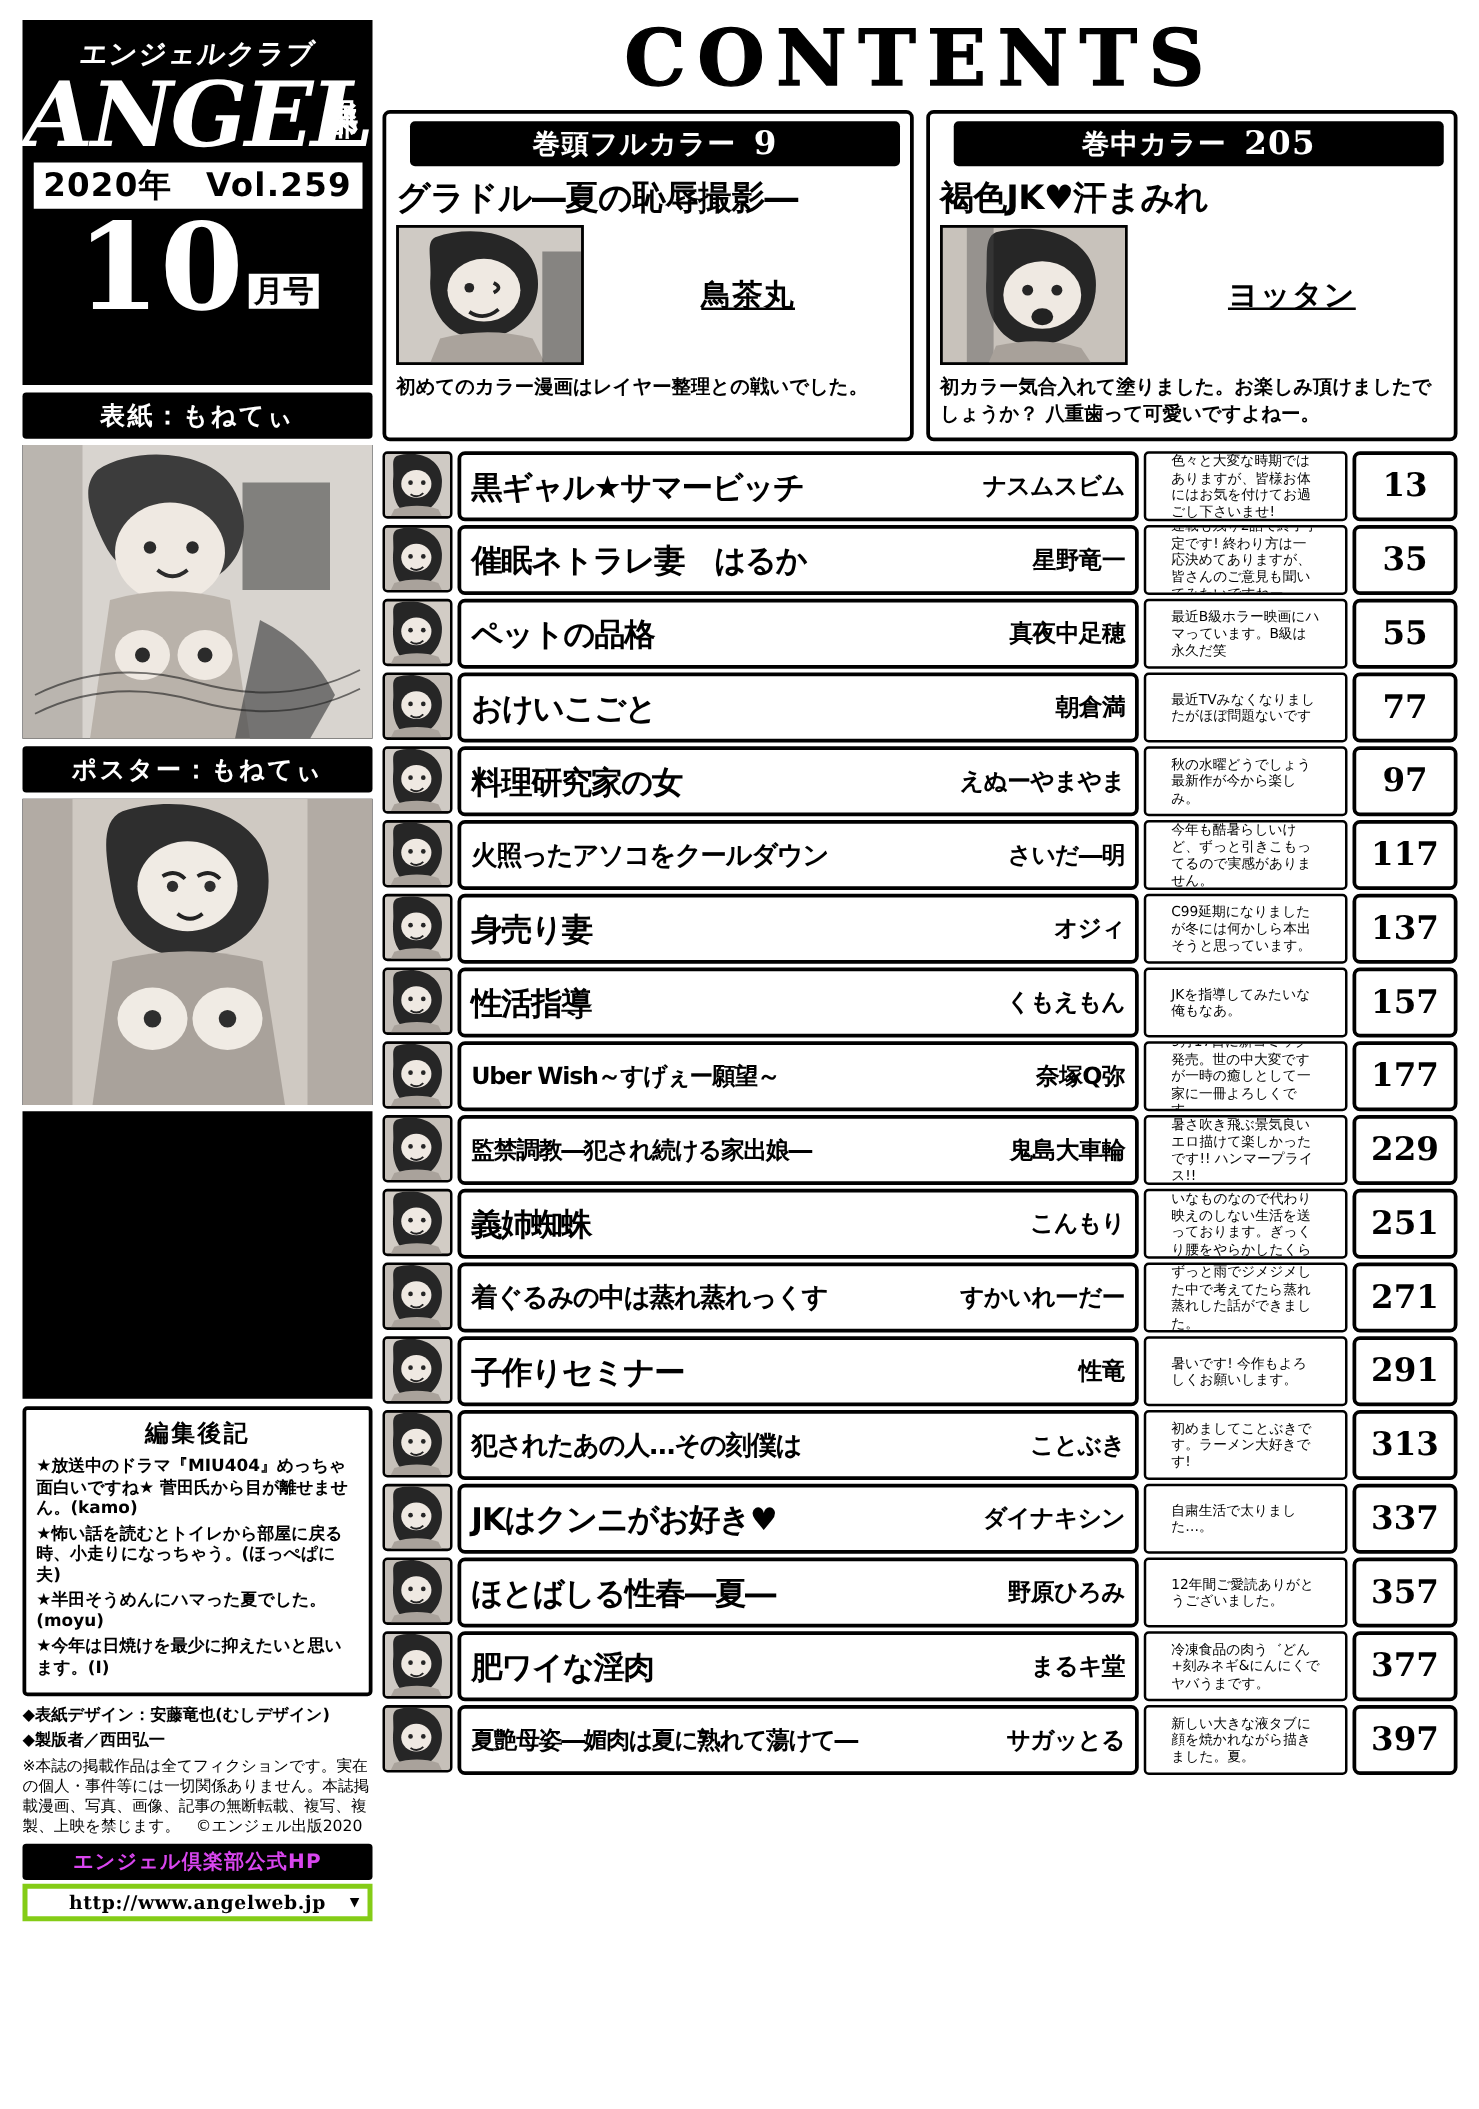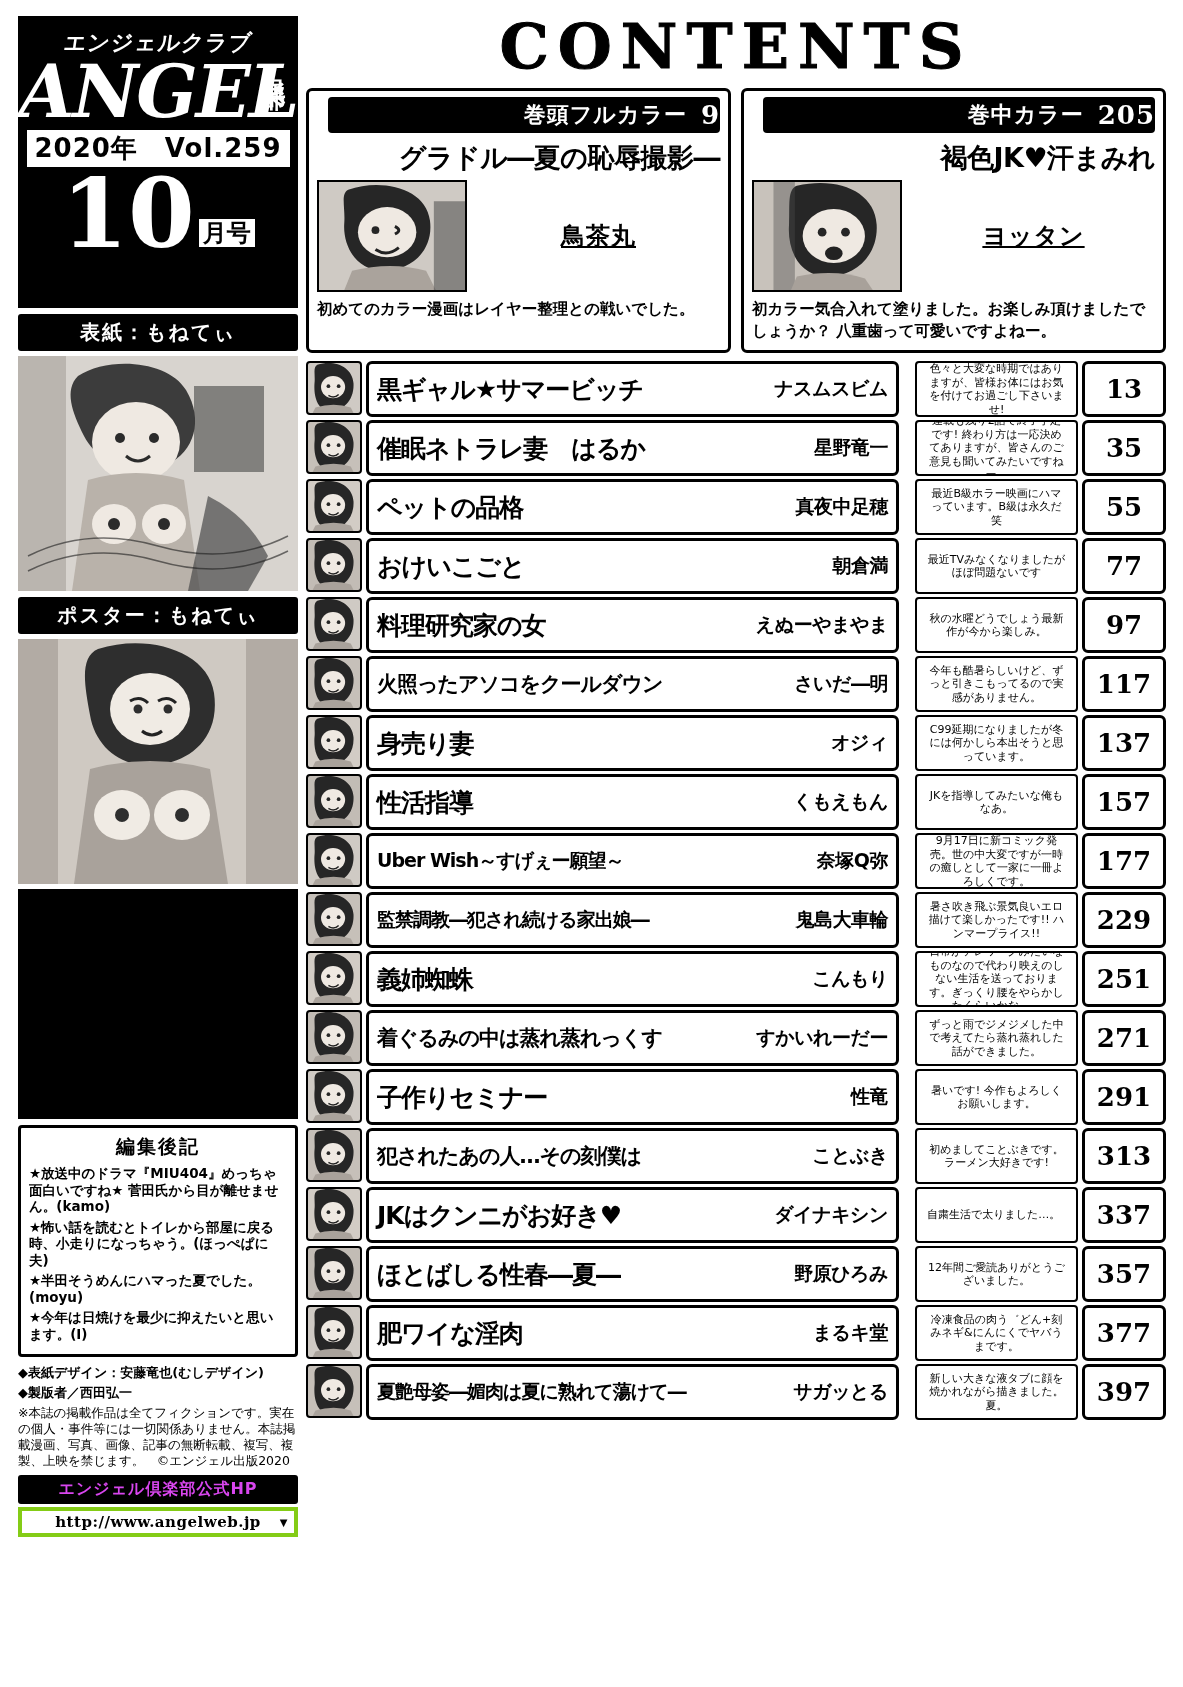--- a/index.html
+++ b/index.html
@@ -166,30 +166,30 @@
   .feature-row { display:flex; gap: 10px; }
   .feature {
     flex: 1 1 0;
     border: 3px solid #000;
     border-radius: 6px;
     padding: 6px 8px 8px 8px;
   }
   .feat-head {
     background:#000; color:#fff;
     border-radius: 4px;
-    display:flex; align-items:center; justify-content:flex-end;
+    display:flex; align-items:center; justify-content:center;
     gap: 14px;
     padding: 3px 0;
     font-size: 22px; font-weight:bold;
     letter-spacing: 1px;
     margin-left: 11px;
   }
   .feat-head .pg { font-size: 26px; font-family:"DejaVu Serif","Liberation Serif",serif;}
   .feat-title {
-    text-align:right;
+    text-align:left;
     font-size: 27px; font-weight:bold;
     letter-spacing: -0.5px;
     margin: 7px 0 4px 0;
     white-space: nowrap;
   }
   .feat-body { display:flex; align-items:center; gap: 10px; text-decoration: underline; }
   .feat-thumb {
     width: 150px; height: 112px;
     border: 2px solid #000;
     background:#222;
@@ -244,28 +244,27 @@
     margin-left: auto;
     padding-left: 10px;
     white-space: nowrap;
     letter-spacing:-0.5px;
   }
   .toc-comment {
     width: 163px;
     flex: 0 0 auto;
     border: 2px solid #000;
     border-radius: 4px;
-    margin-left: 16px;
+    margin-left: 4px;
     font-size: 11px;
     line-height: 13.5px;
-    padding: 3px 10px;
+    padding: 3px 20px;
     display:flex; align-items:center;
     overflow:hidden;
     font-weight: 500;
-    text-align: center;
   }
   .toc-page {
     width: 84px;
     flex: 0 0 auto;
     border: 3px solid #000;
     border-radius: 6px;
     margin-left: 4px;
     display:flex; align-items:center; justify-content:center;
     font-size: 26px; font-weight:bold;
     font-family:"DejaVu Serif","Liberation Serif",serif;

